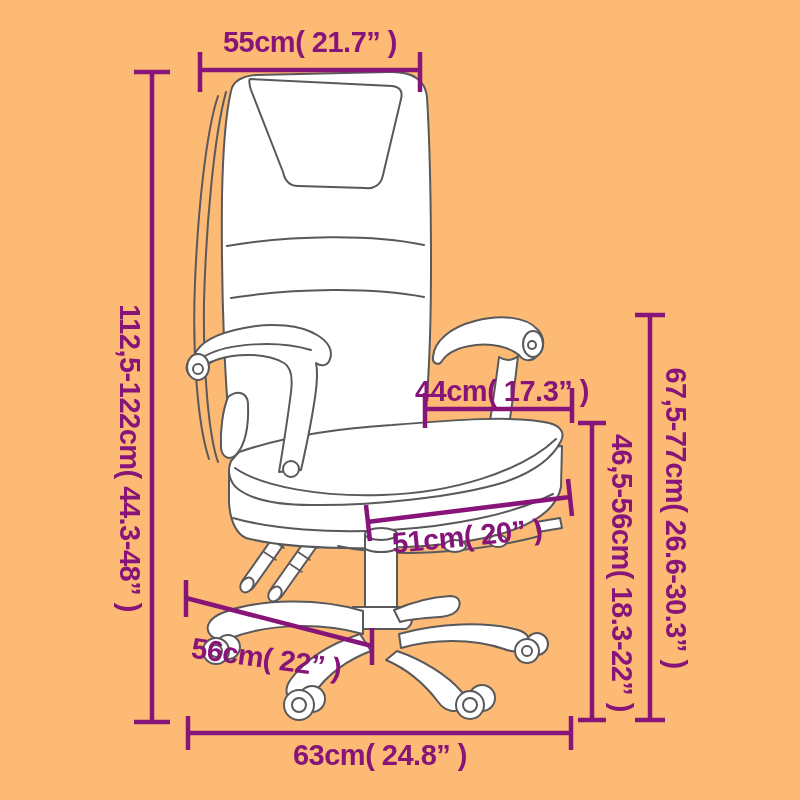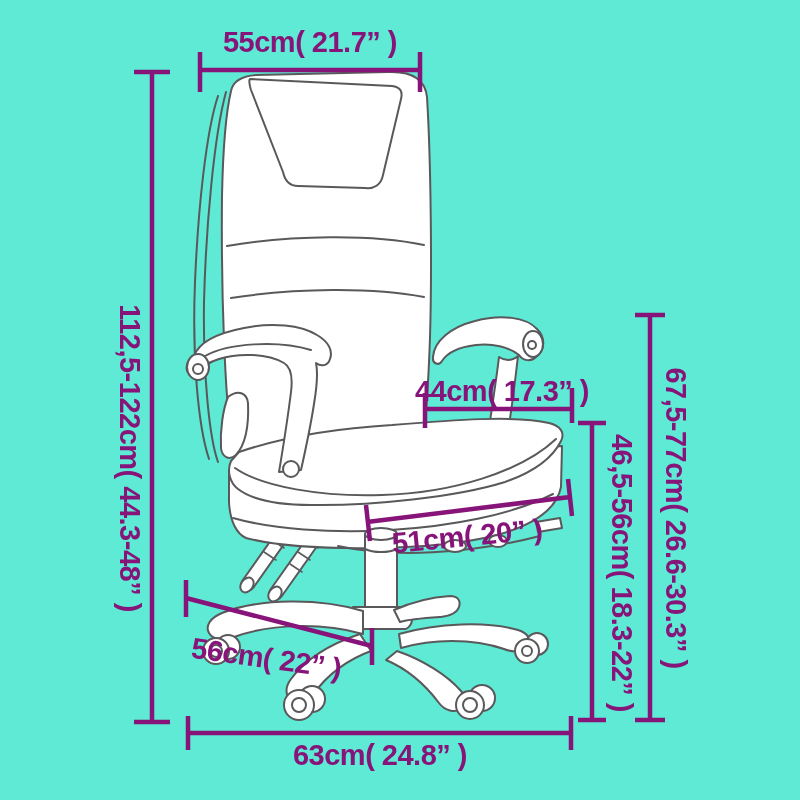--- a/index.html
+++ b/index.html
@@ -1,19 +1,19 @@
 <!DOCTYPE html>
 <html><head>
 <meta charset="utf-8">
 <style>
   html,body{margin:0;padding:0;background:#ffffff;}
   .stage{
     position:relative;
     width:800px;height:800px;
-    background:#5eead4;
+    background:#fdba74;
     font-family:"Liberation Sans", sans-serif;
     overflow:hidden;
   }
   svg{display:block;}
   .chair{stroke:#59595c;stroke-width:2;fill:none;stroke-linecap:round;stroke-linejoin:round;}
   .chair .fill{fill:#ffffff;}
   .dimline{stroke:#871479;stroke-width:4.5;fill:none;stroke-linecap:butt;}
   .dimtext{
     fill:#871479;
     font-family:"Liberation Sans", sans-serif;

